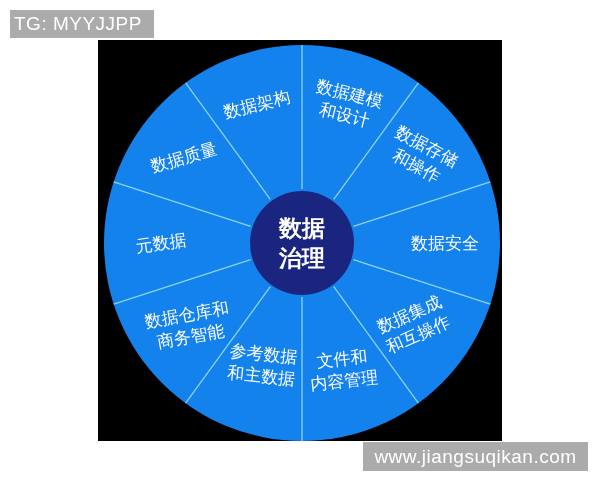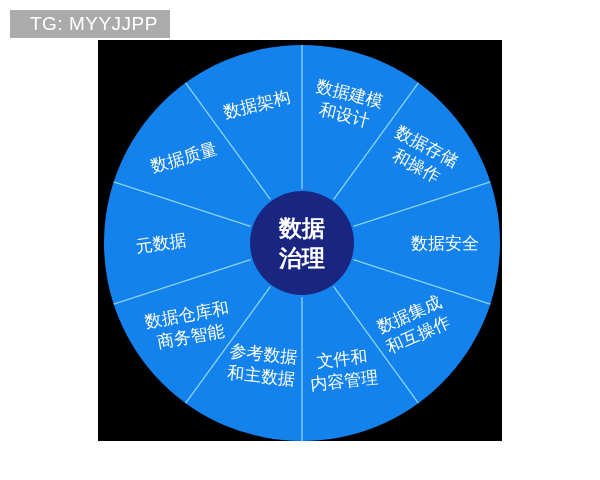--- a/index.html
+++ b/index.html
@@ -20,21 +20,21 @@
     position:absolute;
     background:#ababab;
     color:#ffffff;
     font-size:19px;
     line-height:28px;
     white-space:nowrap;
     letter-spacing:0.5px;
   }
   .badge.top{
     left:10px;top:10px;width:140px;height:28px;
-    padding-left:20px;
+    padding-left:4px;
   }
   .badge.bottom{
     left:363px;top:442px;width:225px;height:29px;
     line-height:29px;
     text-align:center;
   }
   .seg-label{
     fill:#ffffff;
     font-size:17px;
     font-family:"Liberation Sans","DejaVu Sans",sans-serif;
@@ -74,14 +74,15 @@
         <text x="164.44582472000673" y="324.73523408577967" text-anchor="middle" class="seg-label" transform="rotate(6 164.44582472000673 324.73523408577967)"><tspan x="164.44582472000673" dy="-5">参考数据</tspan><tspan x="164.44582472000673" dy="22">和主数据</tspan></text>
         <text x="90.73762078750737" y="285.28993532094626" text-anchor="middle" class="seg-label" transform="rotate(-10 90.73762078750737 285.28993532094626)"><tspan x="90.73762078750737" dy="-5">数据仓库和</tspan><tspan x="90.73762078750737" dy="22">商务智能</tspan></text>
         <text x="63" y="202.99999999999997" text-anchor="middle" class="seg-label" transform="rotate(-8 63 202.99999999999997)"><tspan x="63" dy="6">元数据</tspan></text>
         <text x="85.8835188212577" y="117.18335316529891" text-anchor="middle" class="seg-label" transform="rotate(-16 85.8835188212577 117.18335316529891)"><tspan x="85.8835188212577" dy="6">数据质量</tspan></text>
         <text x="204" y="203" text-anchor="middle" class="hub-label"><tspan x="204" dy="-7">数据</tspan><tspan x="204" dy="30">治理</tspan></text>
       </svg>
   </div>
 
   <div class="badge top">TG: MYYJJPP</div>
 
+  <div class="badge bottom">www.jiangsuqikan.com</div>
 
 </div>
 
 </body></html>

